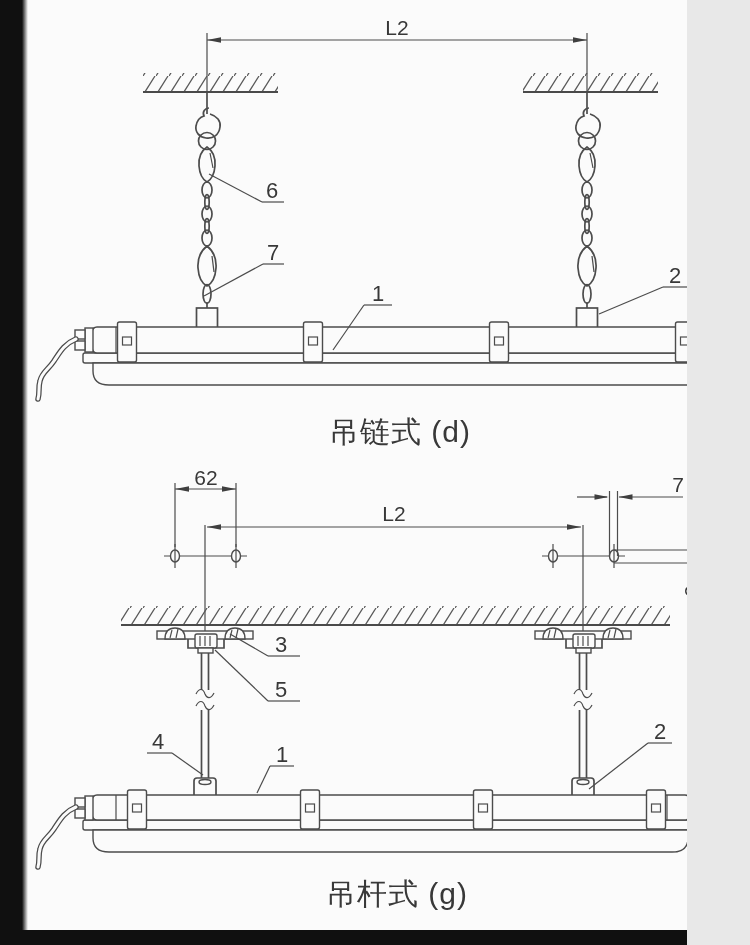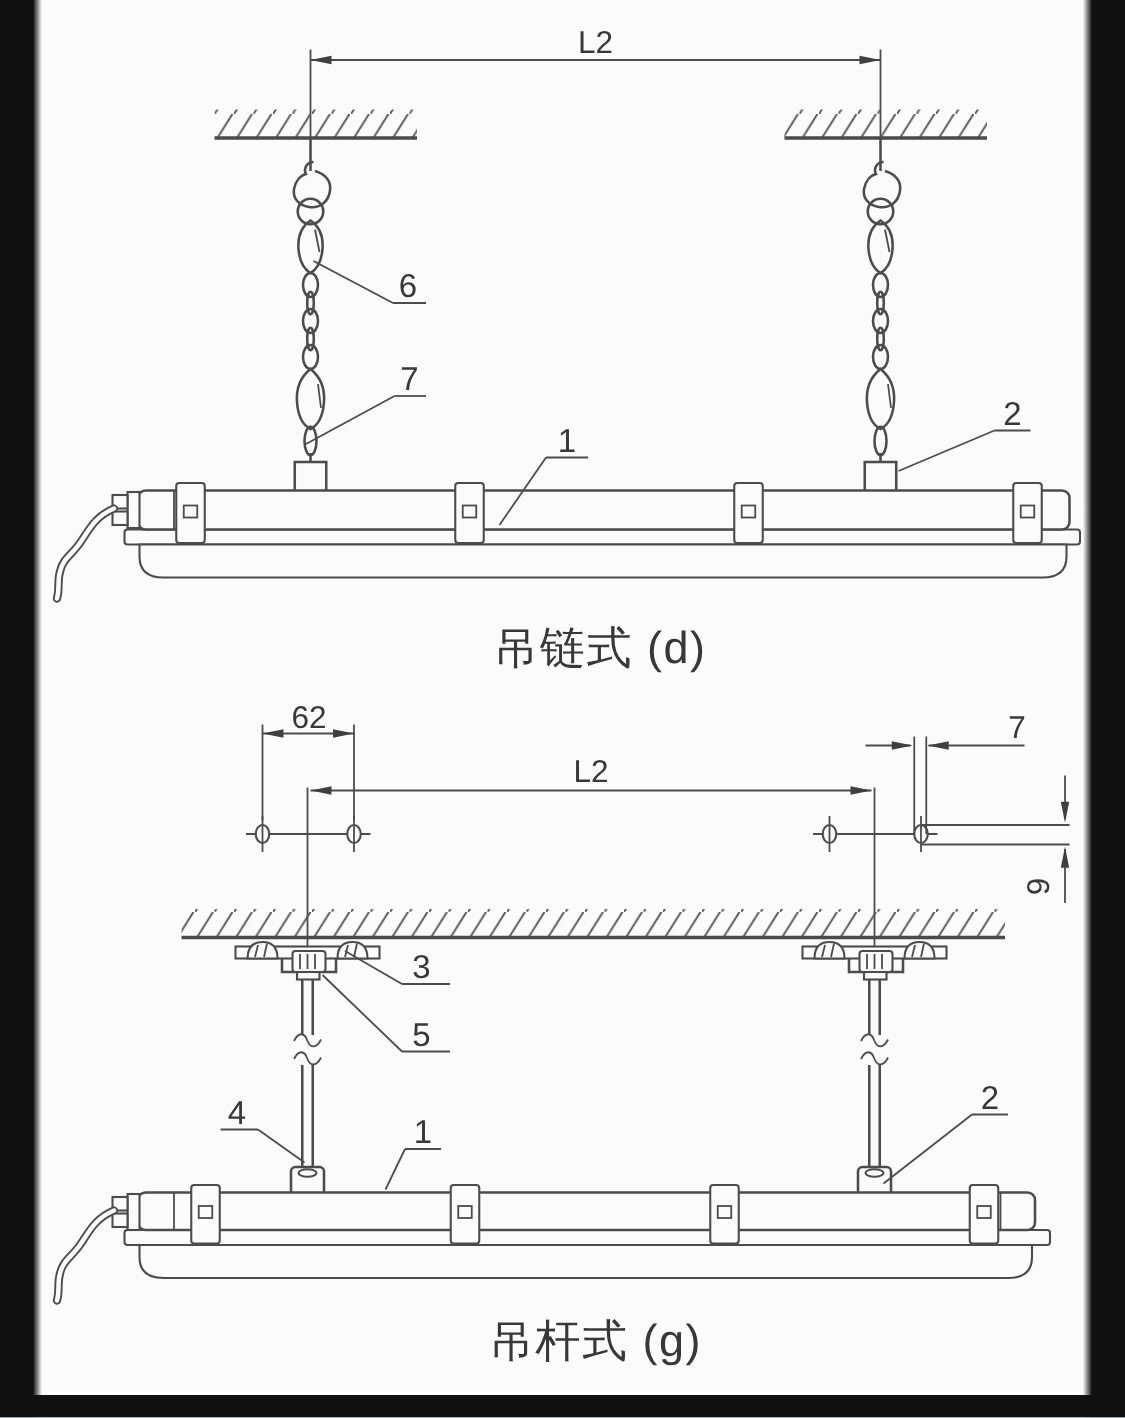--- a/index.html
+++ b/index.html
@@ -1,16 +1,16 @@
 <!DOCTYPE html>
 <html><head>
 <meta charset="utf-8">
 <style>
   html,body{margin:0;padding:0;background:#e8e8e8;}
-  #stage{position:relative;width:750px;height:945px;background:#0369a1;overflow:hidden;
+  #stage{position:relative;width:687px;height:945px;background:#fef9c3;overflow:hidden;
          font-family:"Liberation Sans", sans-serif;}
   svg{display:block;}
   .ln{stroke:#4c4c4c;stroke-width:1.7;fill:none;}
   .thin{stroke:#4c4c4c;stroke-width:1.2;fill:none;}
   .thick{stroke:#4a4a4a;stroke-width:2.2;fill:none;}
   .fillbg{fill:#fbfbfb;stroke:#4c4c4c;stroke-width:1.7;}
   .fillbg2{fill:#fbfbfb;stroke:#4c4c4c;stroke-width:1.4;}
   .arw{fill:#3f3f3f;stroke:none;}
   text{fill:#383838;}
   text.dim{font-size:21px;}

